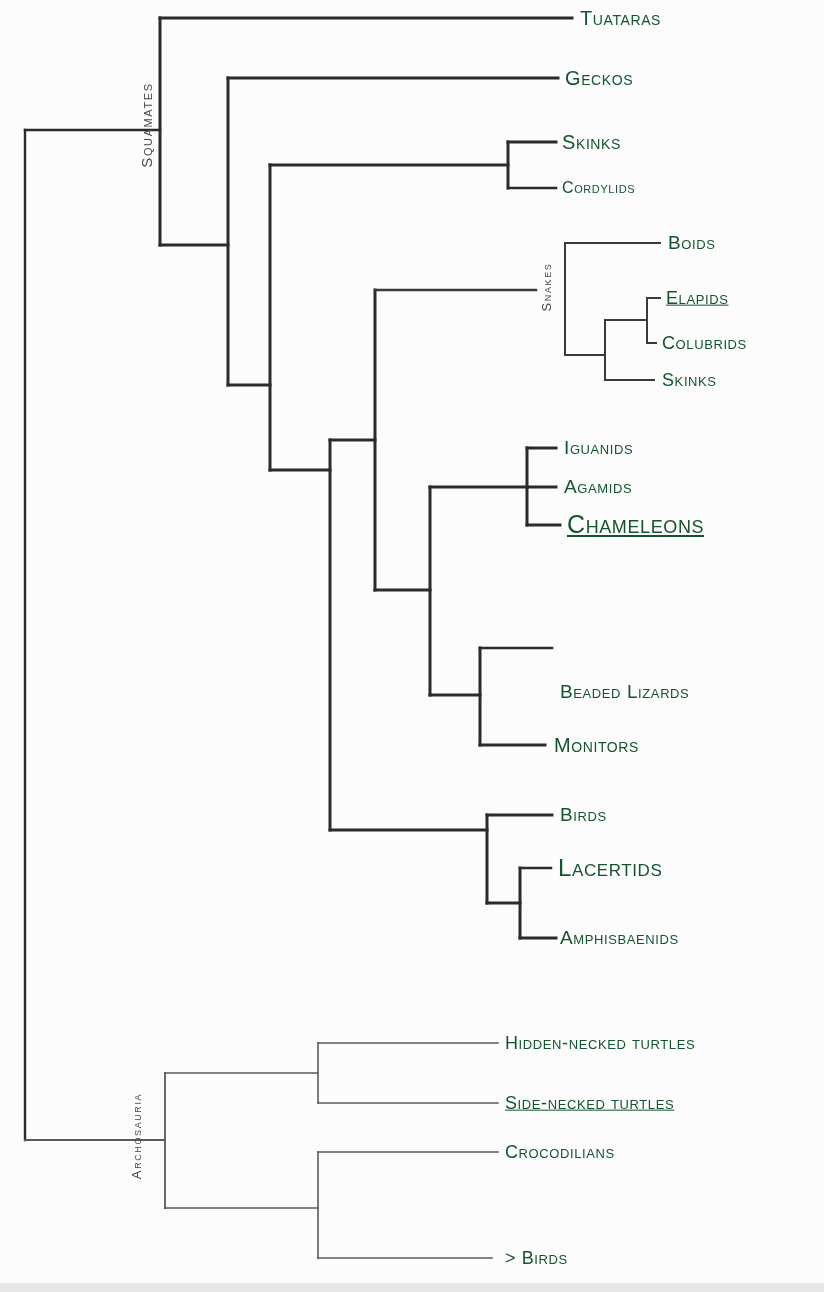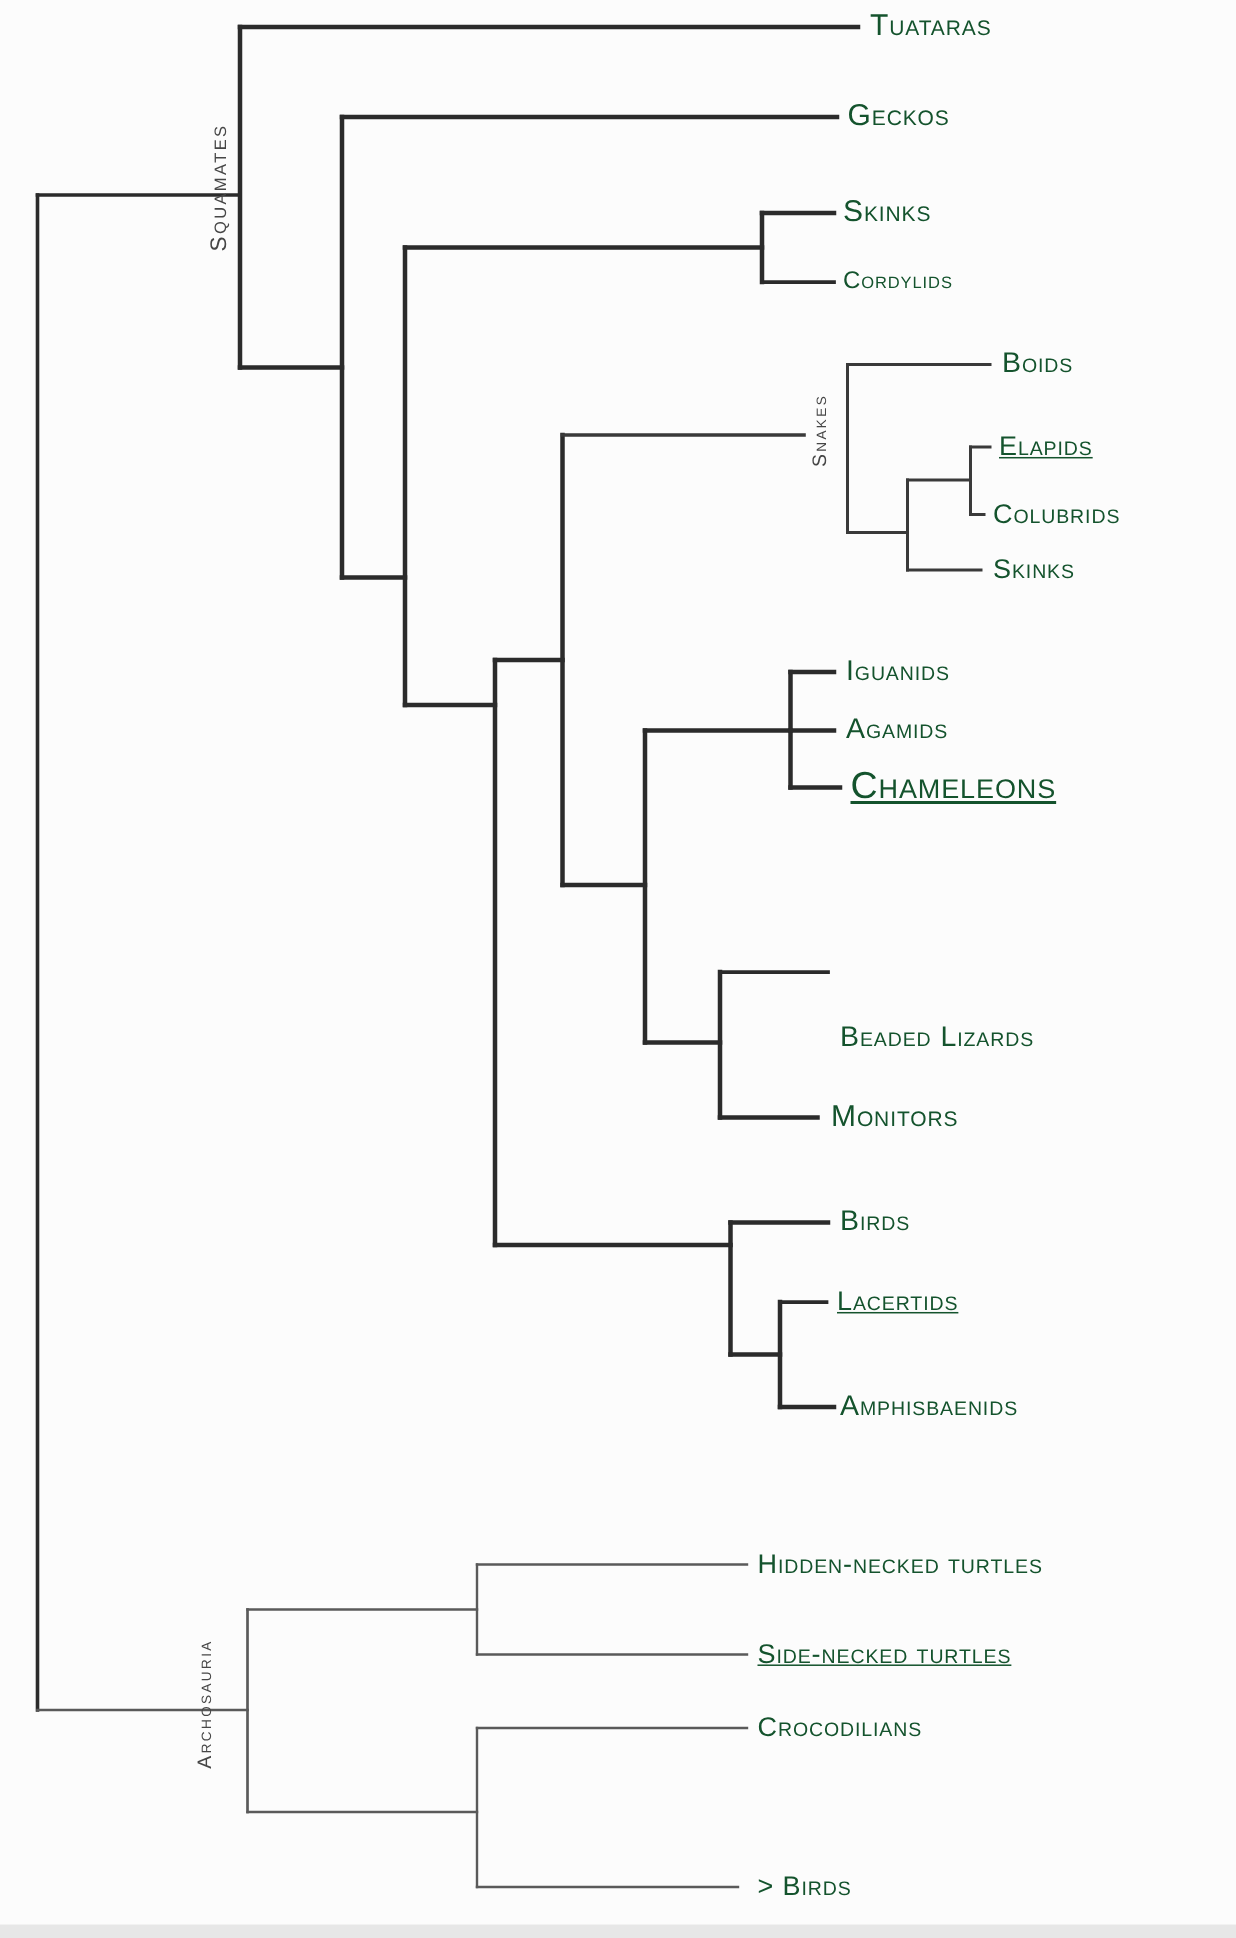--- a/index.html
+++ b/index.html
@@ -116,21 +116,21 @@
       <div class="taxon" style="left: 668px; top: 243px; font-size: 19px;">Boids</div>
       <div class="taxon" style="left: 666px; top: 298px; font-size: 18px; text-decoration: underline;">Elapids</div>
       <div class="taxon" style="left: 662px; top: 343px; font-size: 18px;">Colubrids</div>
       <div class="taxon" style="left: 662px; top: 380px; font-size: 18px;">Skinks</div>
       <div class="taxon" style="left: 564px; top: 448px; font-size: 19px;">Iguanids</div>
       <div class="taxon" style="left: 564px; top: 487px; font-size: 19px;">Agamids</div>
       <div class="taxon" style="left: 567px; top: 525px; font-size: 25px; text-decoration: underline;">Chameleons</div>
       <div class="taxon" style="left: 560px; top: 648px; font-size: 19px; margin-top: 44px;">Beaded Lizards</div>
       <div class="taxon" style="left: 554px; top: 745px; font-size: 20px;">Monitors</div>
       <div class="taxon" style="left: 560px; top: 815px; font-size: 19px;">Birds</div>
-      <div class="taxon" style="left: 558px; top: 868px; font-size: 18px; text-decoration: underline;">Lacertids</div>
+      <div class="taxon" style="left: 558px; top: 868px; font-size: 24px;">Lacertids</div>
       <div class="taxon" style="left: 560px; top: 938px; font-size: 19px;">Amphisbaenids</div>
       <div class="taxon" style="left: 505px; top: 1043px; font-size: 18px;">Hidden-necked turtles</div>
       <div class="taxon" style="left: 505px; top: 1103px; font-size: 18px; text-decoration: underline;">Side-necked turtles</div>
       <div class="taxon" style="left: 505px; top: 1152px; font-size: 18px;">Crocodilians</div>
       <div class="taxon" style="left: 505px; top: 1258px; font-size: 18px;">&gt; Birds</div>
     </div>
   <div>
       <div class="clade" style="left: 146px; top: 125px; font-size: 15px;">Squamates</div>
       <div class="clade" style="left: 546px; top: 287px; font-size: 13px;">Snakes</div>
       <div class="clade" style="left: 136px; top: 1136px; font-size: 13px;">Archosauria</div>

